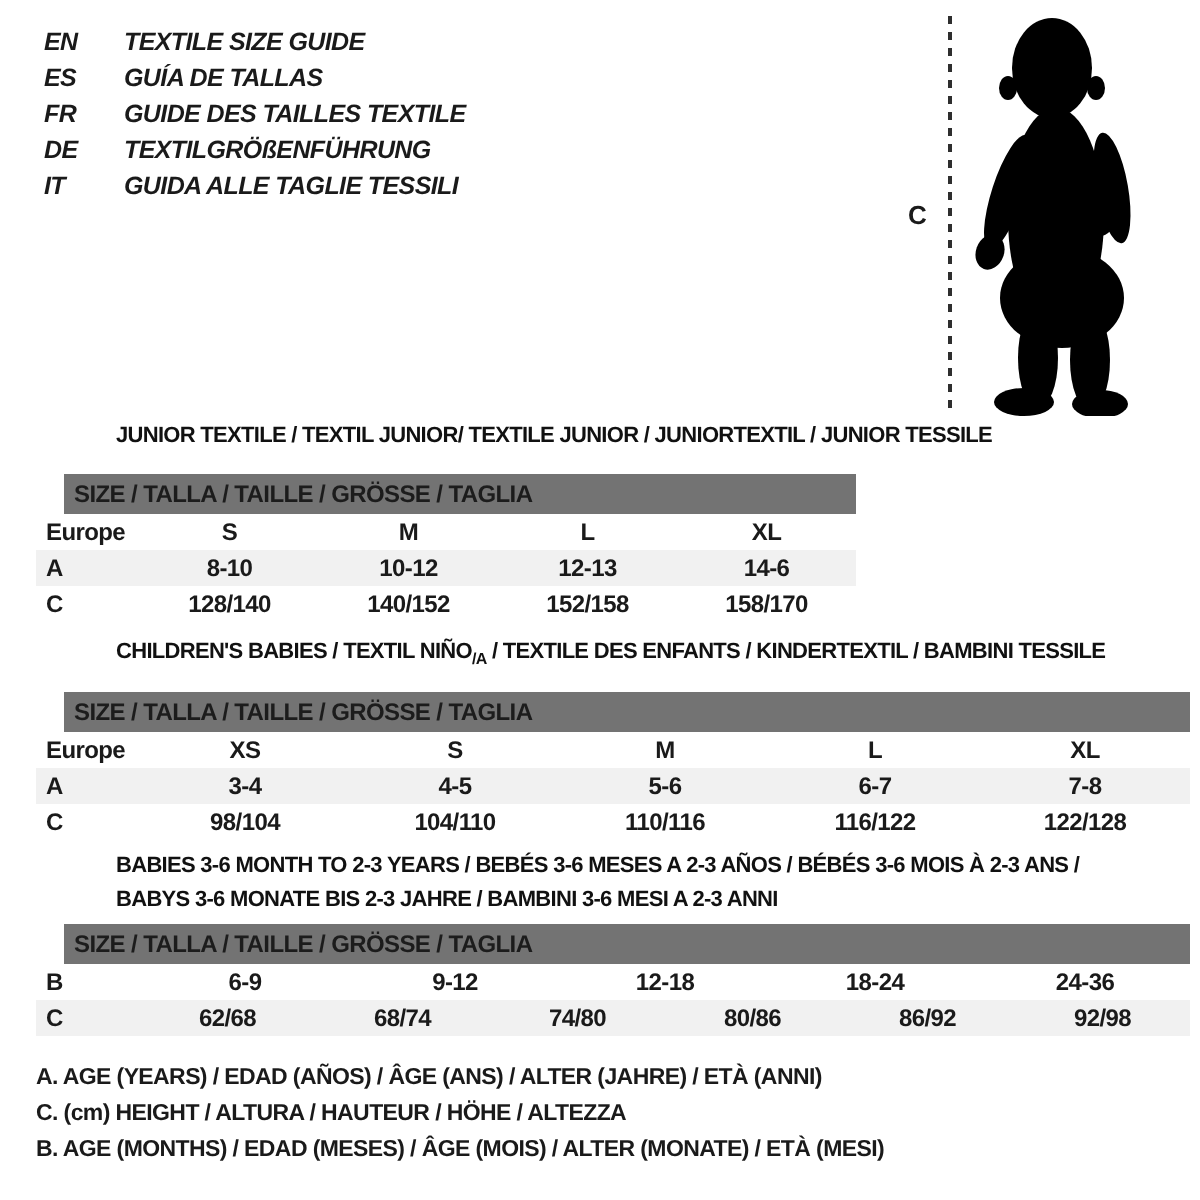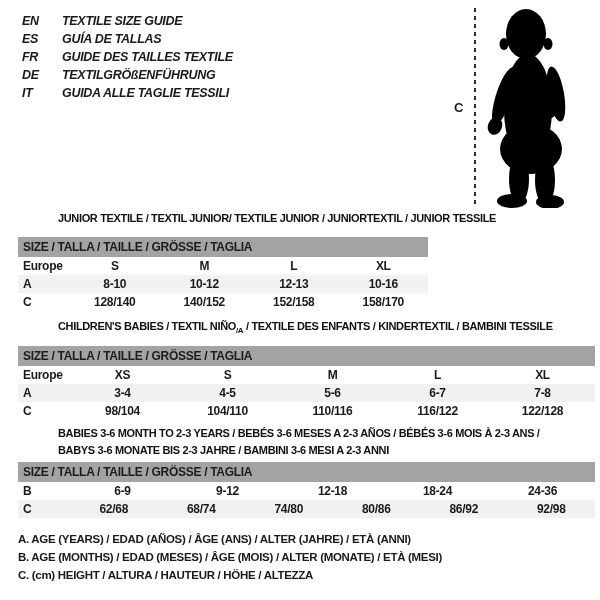--- a/index.html
+++ b/index.html
@@ -20,22 +20,22 @@
   .dash-line { position:absolute; left:34px; top:8px; width:2px; height:198px;
     background:repeating-linear-gradient(to bottom,#2e2e2e 0 4px,transparent 4px 8px); }
   .c-label { position:absolute; left:14px; top:100px; font-size:13px; font-weight:bold; }
   .baby-svg { position:absolute; left:46px; top:4px; }
 
   
   .tbl-title { position:absolute; left:18px; font-size:11px; font-weight:bold; letter-spacing:-0.35px; white-space:nowrap; color:#111;margin-left:40px; }
   .tbl-title sub { font-size:8px; }
   .tbl-title .tline { line-height:17px; white-space:nowrap; }
   .tbl { position:absolute; left:18px; }
-  .tbl-head { height:20px; line-height:20px; padding-left:5px; background:#a3a3a3;
-    font-size:12px; font-weight:bold; letter-spacing:-0.3px; color:#1c1c1c; }
+  .tbl-head { height:20px; line-height:20px; padding-left:5px; background:#737373;
+    font-size:12px; font-weight:bold; letter-spacing:-0.3px; color:#1c1c1c;margin-left:14px; }
   .trow { display:flex; height:18px; line-height:18px; font-size:12px; font-weight:bold; letter-spacing:-0.3px; }
   .trow.shaded { background:#f1f1f1; }
   .tlab { width:52px; padding-left:5px; }
   .tcell { flex:1; text-align:center; }
 
   .t1 { width:410px; }
   .t2, .t3 { width:577px; }
   .s1-title { top:212px; }  .t1 { top:237px; }
   .s2-title { top:320px; }  .t2 { top:346px; }
   .s3-title { top:425px; }  .t3 { top:462px; }
@@ -102,21 +102,21 @@
       <div class="tcell">S</div>
       <div class="tcell">M</div>
       <div class="tcell">L</div>
       <div class="tcell">XL</div>
     </div>
     <div class="trow shaded">
       <div class="tlab">A</div>
       <div class="tcell">8-10</div>
       <div class="tcell">10-12</div>
       <div class="tcell">12-13</div>
-      <div class="tcell">10-16</div>
+      <div class="tcell">14-6</div>
     </div>
     <div class="trow">
       <div class="tlab">C</div>
       <div class="tcell">128/140</div>
       <div class="tcell">140/152</div>
       <div class="tcell">152/158</div>
       <div class="tcell">158/170</div>
     </div>
   </div>
 
@@ -171,17 +171,17 @@
       <div class="tcell">68/74</div>
       <div class="tcell">74/80</div>
       <div class="tcell">80/86</div>
       <div class="tcell">86/92</div>
       <div class="tcell">92/98</div>
     </div>
   </div>
 
   <div class="footnotes">
     <div class="footnote">A. AGE (YEARS) / EDAD (AÑOS) / ÂGE (ANS) / ALTER (JAHRE) / ETÀ (ANNI)</div>
+    <div class="footnote">C. (cm) HEIGHT / ALTURA / HAUTEUR / HÖHE / ALTEZZA</div>
     <div class="footnote">B. AGE (MONTHS) / EDAD (MESES) / ÂGE (MOIS) / ALTER (MONATE) / ETÀ (MESI)</div>
-    <div class="footnote">C. (cm) HEIGHT / ALTURA / HAUTEUR / HÖHE / ALTEZZA</div>
   </div>
 
 </div>
 
 </body></html>

